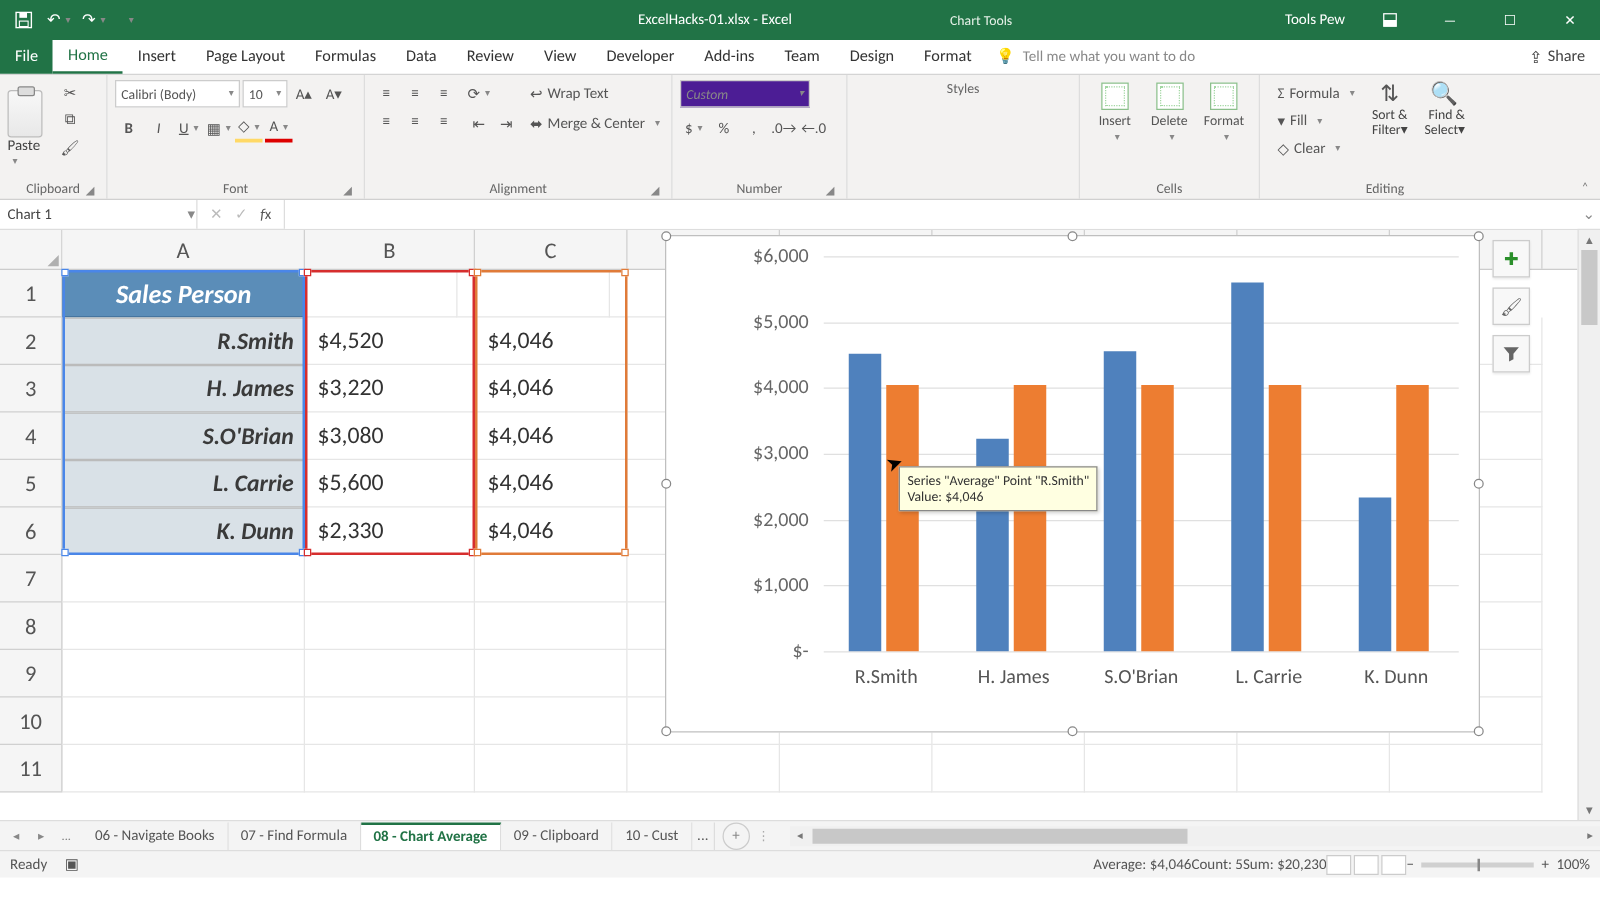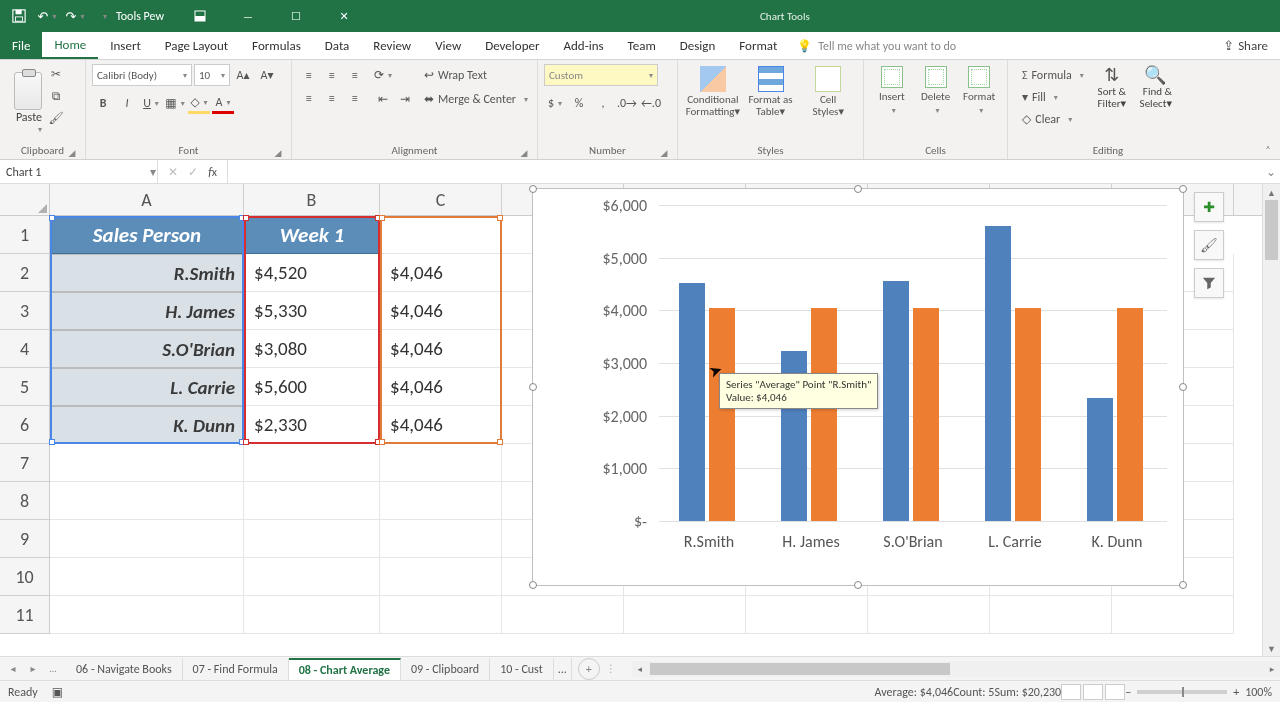--- a/index.html
+++ b/index.html
@@ -24,40 +24,40 @@
   .tell-me { flex: 1; display: flex; align-items: center; padding-left: 8px; color: #888; font-size: 12px; gap: 6px; }
   .share { padding: 0 12px; display: flex; align-items: center; gap: 4px; font-size: 13px; color: #444; }
 
   
   .ribbon { height: 100px; background: #f3f2f1; border-bottom: 1px solid #d0d0d0; display: flex; position: relative; }
   .group { border-right: 1px solid #ddd; padding: 4px 6px 0 6px; display: flex; flex-direction: column; justify-content: space-between; }
   .group-content { display: flex; align-items: flex-start; flex: 1; }
   .group-label { text-align: center; font-size: 11px; color: #666; padding-bottom: 2px; position: relative; }
   .dialog-launcher { position: absolute; right: 2px; bottom: 2px; width: 10px; height: 10px; font-size: 9px; color: #888; }
 
-  .paste { display: flex; flex-direction: column; align-items: flex-end; justify-content: flex-end; width: 36px; height: 70px; }
+  .paste { display: flex; flex-direction: column; align-items: flex-start; justify-content: flex-end; width: 36px; height: 70px; }
   .clip-icon { width: 28px; height: 38px; background: linear-gradient(#f8f8f8,#e8e8e8); border: 1px solid #bcbcbc; border-radius: 3px; position: relative; }
   .clip-icon::before { content: ''; position: absolute; top: -4px; left: 7px; width: 12px; height: 6px; border: 1px solid #888; border-radius: 2px; background: #ddd; }
   .small-stack { display:flex; flex-direction:column; gap:2px; margin-left:4px;}
   .small-btn { width: 20px; height: 20px; display:flex;align-items:center;justify-content:center;color:#555; font-size:12px;}
 
   .font-row { display:flex; align-items:center; gap:2px;}
   .font-combo { border:1px solid #ccc; background:#fff; height:22px; font-size:11px; padding: 0 4px; display:flex; align-items:center; justify-content:space-between; color:#555;}
   .font-name { width:100px; }
   .font-size { width:36px; }
   .caret { font-size:8px; color:#888; margin-left:4px;}
   .fmt-btn { width:22px; height:22px; display:flex; align-items:center; justify-content:center; color:#555; font-size:12px;}
   .underline-color { border-bottom:3px solid #d00; }
   .fill-color { border-bottom:3px solid #ffd966; }
 
   .align-grid { display:grid; grid-template-columns:repeat(3,22px); gap:1px;}
   .align-opts { display:flex; flex-direction:column; gap:2px; margin-left:8px;}
   .align-opt { display:flex; align-items:center; gap:4px; font-size:12px; color:#555; height:22px;}
 
-  .num-combo { border:1px solid #ccc; background:#fef9c3; height:22px; width:114px; font-size:11px; padding:0 4px; display:flex;align-items:center;justify-content:space-between; color:#888;}
+  .num-combo { border:1px solid #ccc; background:#4c1d95; height:22px; width:104px; font-size:11px; padding:0 4px; display:flex;align-items:center;justify-content:space-between; color:#888;font-style:italic;}
   
   .styles-btn { display:flex; flex-direction:column; align-items:center; width:60px; font-size:11px; color:#555; gap:2px; padding-top:2px;}
   .styles-ico { width:26px; height:26px; background:#fff; border:1px solid #c4d79b; }
   .cond-ico { width:26px; height:26px; background:linear-gradient(135deg,#a3c9f1 50%,#f9c9a3 50%); }
   .table-ico { width:26px; height:26px; background:repeating-linear-gradient(#6fa8dc 0 6px,#fff 6px 12px); border:1px solid #4a86e8;}
 
   .cells-btn { display:flex; flex-direction:column; align-items:center; width:44px; font-size:11px; color:#555; gap:2px; padding-top:2px;}
   .cell-ico { width:22px; height:22px; background:#fff; border:1px solid #8bbf8b; position:relative;}
   .cell-ico::after{ content:''; position:absolute; inset:2px; border:1px dotted #a3d7a3;}
 
@@ -165,20 +165,21 @@
           <rect x="4" y="1" width="7" height="5" fill="#fff"></rect>
           <rect x="4" y="9" width="8" height="5" fill="none" stroke="#fff"></rect>
         </svg>
     </div>
     <div class="qat-btn">↶<span class="caret">▾</span></div>
     <div class="qat-btn">↷<span class="caret">▾</span></div>
     <div class="qat-btn">
         <span class="caret">▾</span>
       </div>
   </div>
+  <div class="title-center">ExcelHacks-01.xlsx - Excel</div>
   <div class="title-tools">Chart Tools</div>
   <div class="title-right">
     <span class="user-name">Tools Pew</span>
     <div class="win-btn">
         <svg width="12" height="12">
           <rect x="1" y="1" width="10" height="10" fill="none" stroke="#fff"></rect>
           <rect x="1" y="6" width="10" height="5" fill="#fff"></rect>
         </svg>
       </div>
     <div class="win-btn">—</div>
@@ -309,34 +310,20 @@
           <div class="fmt-btn">,</div>
           <div class="fmt-btn">.0→</div>
           <div class="fmt-btn">←.0</div>
         </div>
       </div>
     </div>
     <div class="group-label"><span>Number</span><span class="dialog-launcher">◢</span></div>
   </div>
 
   <div class="group" style="width:186px;">
-    <div class="group-content">
-      <div class="styles-btn">
-          <div class="cond-ico"></div>
-          <span style="text-align:center; line-height:1.1;">Conditional<br>Formatting▾</span>
-        </div>
-      <div class="styles-btn">
-          <div class="table-ico"></div>
-          <span style="text-align:center; line-height:1.1;">Format as<br>Table▾</span>
-        </div>
-      <div class="styles-btn">
-          <div class="styles-ico"></div>
-          <span style="text-align:center; line-height:1.1;">Cell<br>Styles▾</span>
-        </div>
-    </div>
     <div class="group-label">Styles</div>
   </div>
 
   <div class="group" style="width:144px;">
     <div class="group-content">
       <div class="cells-btn">
           <div class="cell-ico"></div>
           <span>Insert</span>
           <span class="caret">▾</span>
         </div>
@@ -423,21 +410,20 @@
       <div class="row-h">6</div>
       <div class="row-h">7</div>
       <div class="row-h">8</div>
       <div class="row-h">9</div>
       <div class="row-h">10</div>
       <div class="row-h">11</div>
     </div>
   <div class="cells" id="cells">
       <div class="cell-row">
         <div class="cell th-cell" style="width: 194px;">Sales Person</div>
-        <div class="cell th-cell" style="width: 136px;">Week 1</div>
         <div class="cell" style="width: 122px;"></div>
         <div class="cell" style="width: 122px;"></div>
         <div class="cell" style="width: 122px;"></div>
         <div class="cell" style="width: 122px;"></div>
         <div class="cell" style="width: 122px;"></div>
         <div class="cell" style="width: 122px;"></div>
       </div>
       <div class="cell-row">
         <div class="cell name-cell" style="width: 194px;">R.Smith</div>
         <div class="cell val-cell" style="width: 136px;">
@@ -452,21 +438,21 @@
         <div class="cell" style="width: 122px;"></div>
         <div class="cell" style="width: 122px;"></div>
         <div class="cell" style="width: 122px;"></div>
         <div class="cell" style="width: 122px;"></div>
         <div class="cell" style="width: 122px;"></div>
       </div>
       <div class="cell-row">
         <div class="cell name-cell" style="width: 194px;">H. James</div>
         <div class="cell val-cell" style="width: 136px;">
           <span class="cur">$</span>
-          <span class="num">5,330</span>
+          <span class="num">3,220</span>
         </div>
         <div class="cell val-cell" style="width: 122px;">
           <span class="cur">$</span>
           <span class="num">4,046</span>
         </div>
         <div class="cell" style="width: 122px;"></div>
         <div class="cell" style="width: 122px;"></div>
         <div class="cell" style="width: 122px;"></div>
         <div class="cell" style="width: 122px;"></div>
         <div class="cell" style="width: 122px;"></div>

